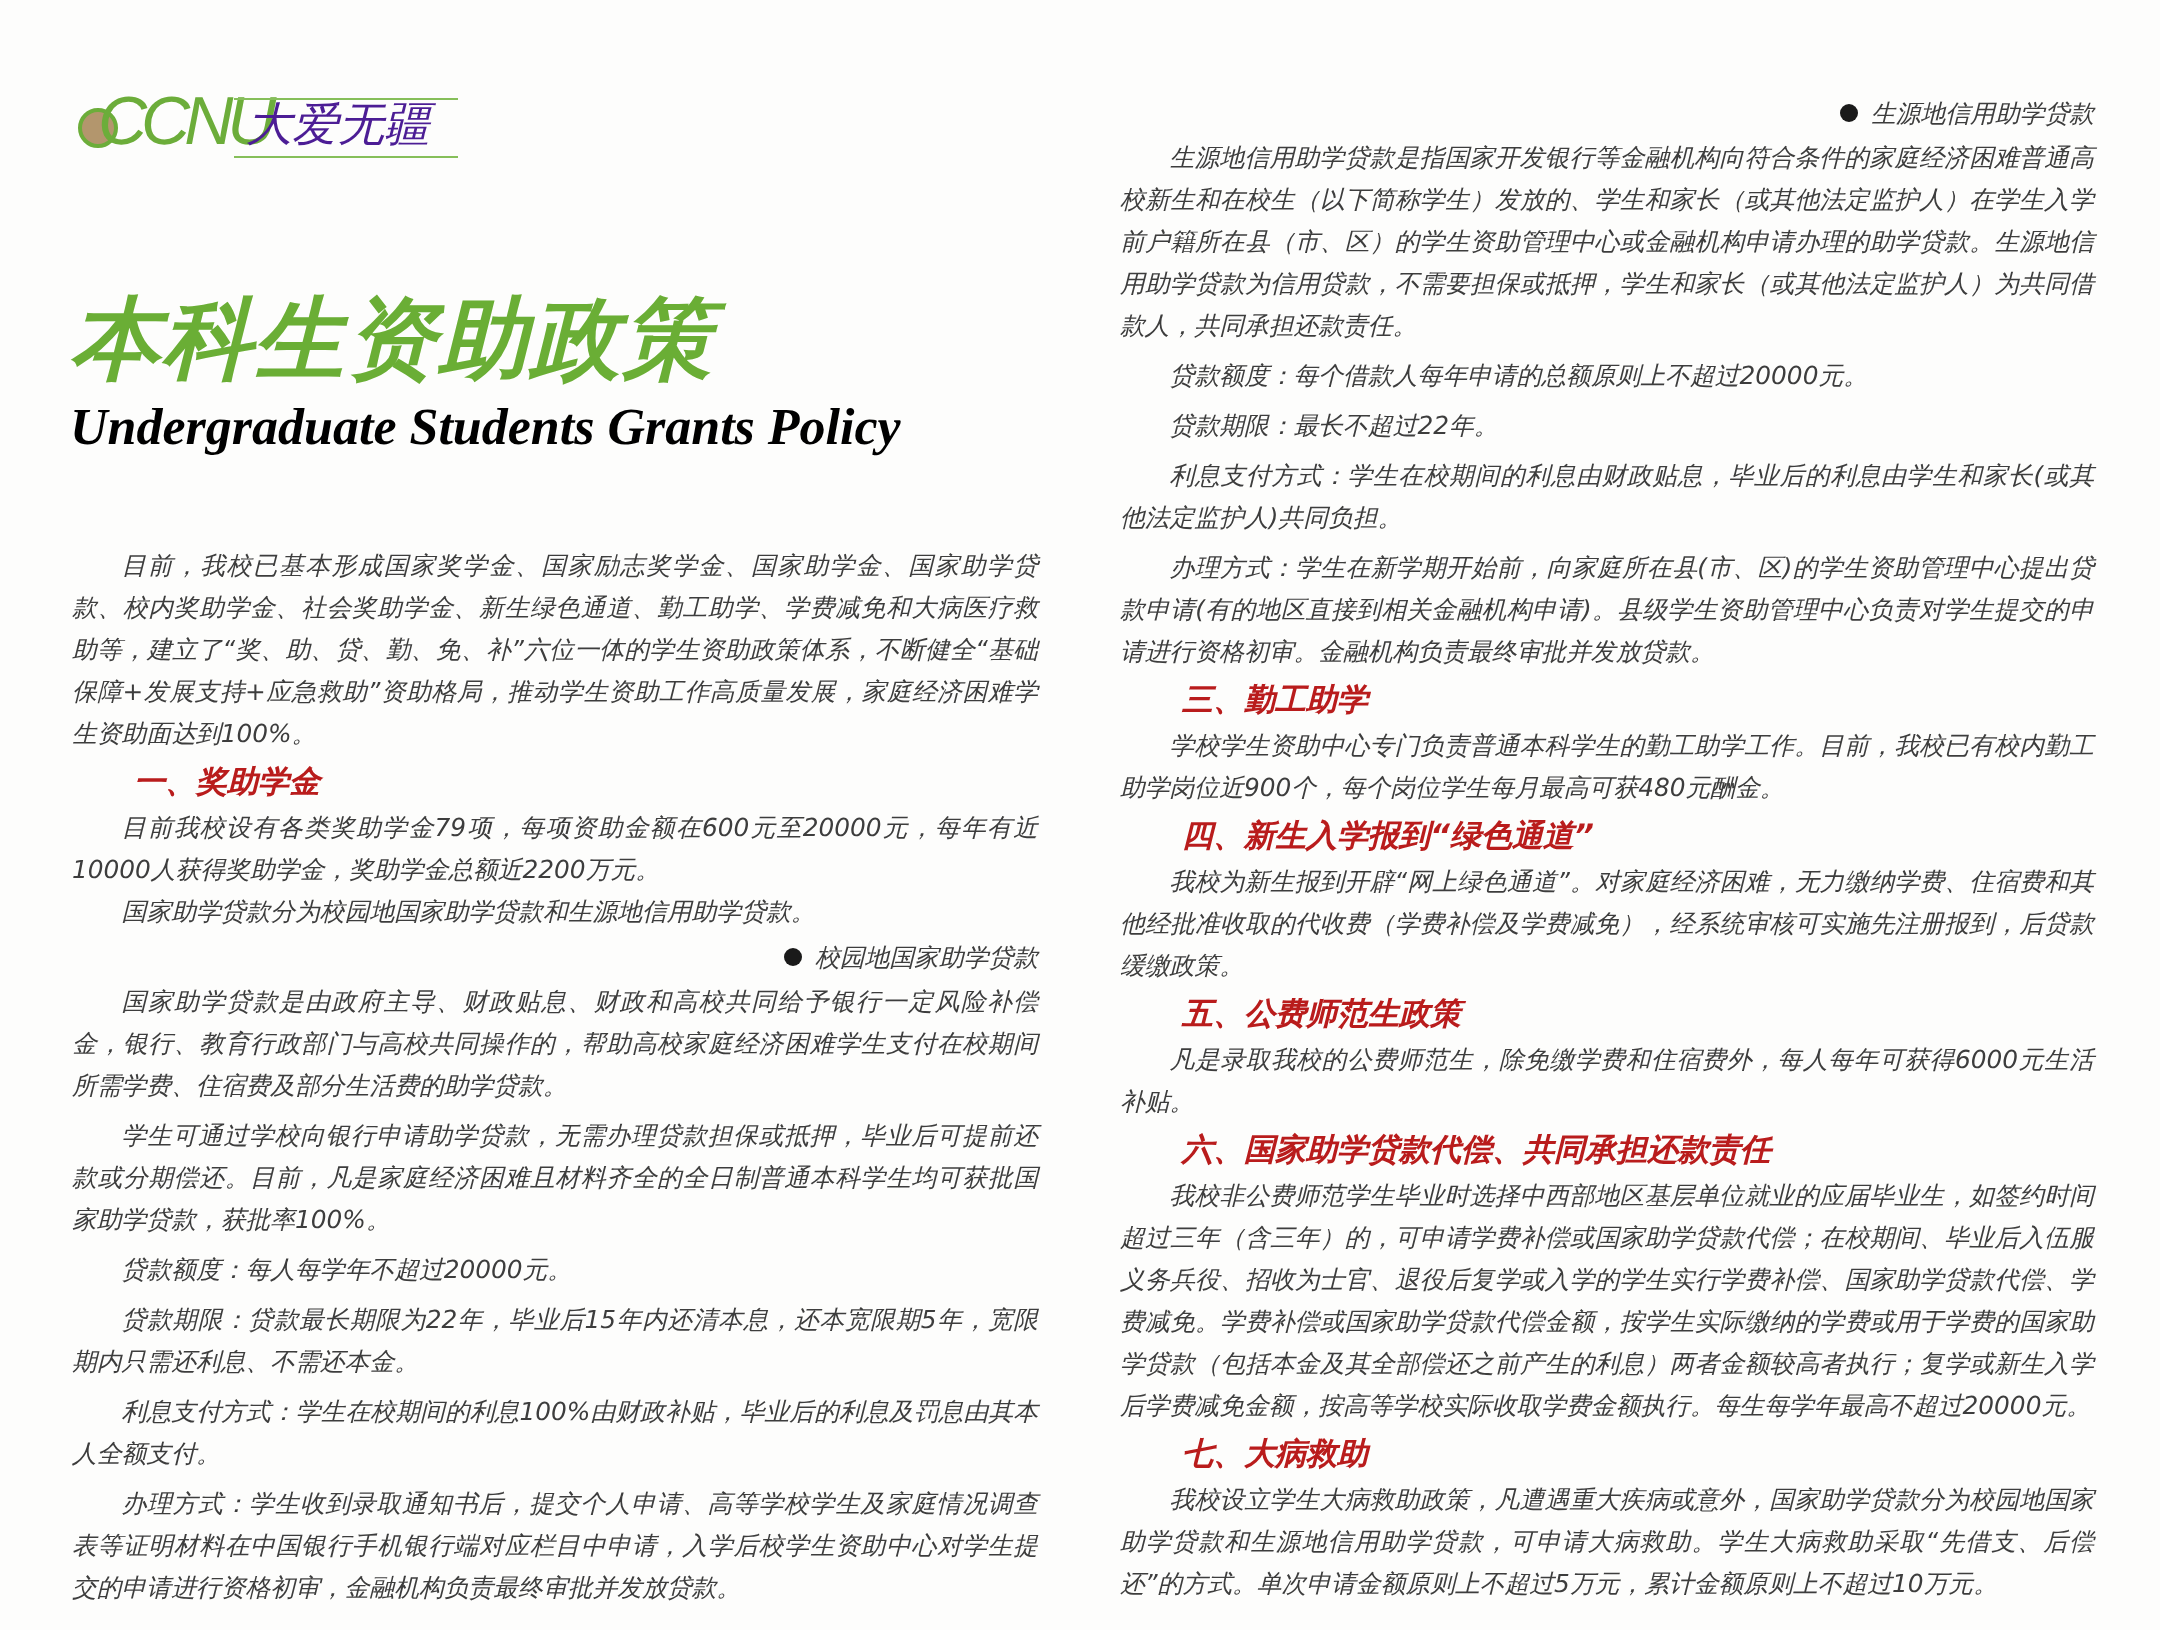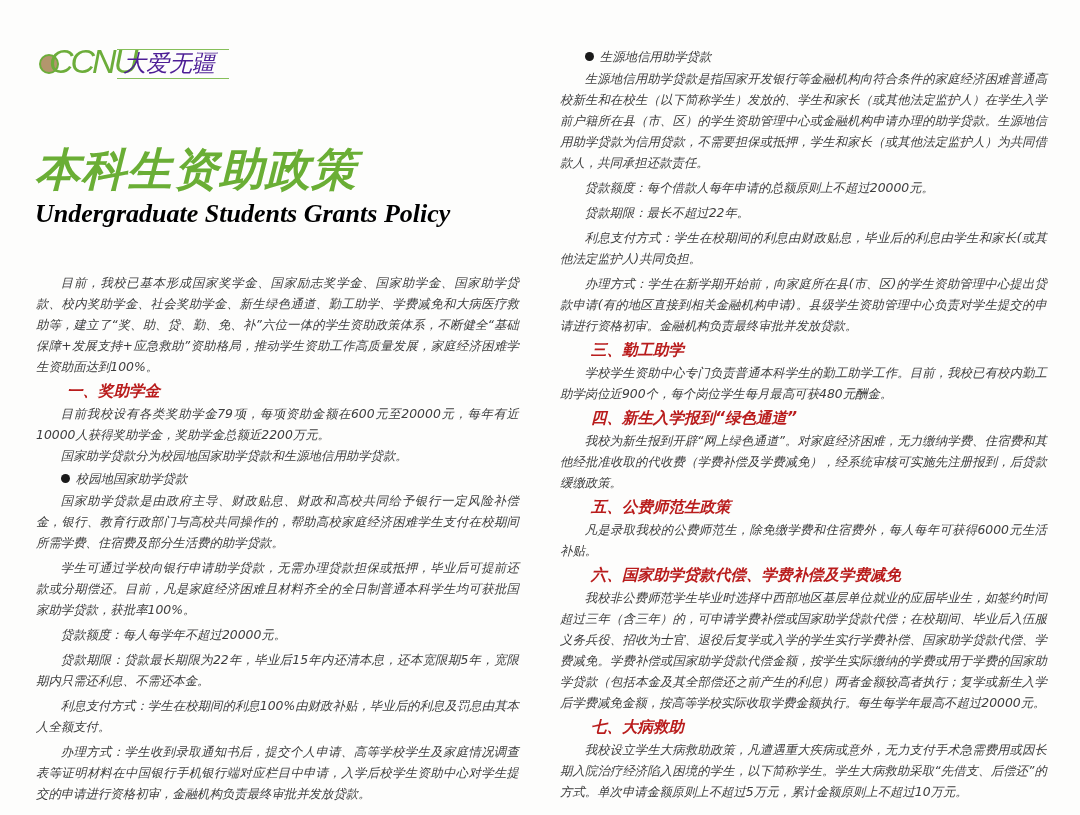--- a/index.html
+++ b/index.html
@@ -44,21 +44,21 @@
     position: absolute; font-size: 12.4px; line-height: 21px; color: #3d3d3d;
   }
   .col-left { left: 36px; top: 259px; width: 483px; }
   .col-right { left: 560px; top: 31px; width: 487px; }
   .col p { margin: 0; text-indent: 2em; text-align: justify; }
   .col p.gap { margin-top: 4px; }
   .col h2 {
     margin: 2px 0 0 0; padding-left: 2em; font-size: 15.5px; color: #b91c1c; font-weight: bold;
     line-height: 24px;
   }
-  .col .bullet { padding-left: 2em; margin: 2px 0 1px 0; }
+  .col .bullet { padding-left: 2em; margin: 2px 0 1px 0; text-align: right; }
   .col .bullet .dot { display: inline-block; width: 9px; height: 9px; border-radius: 50%; background: #1a1a1a; margin-right: 6px; vertical-align: 0px; }
 </style>
 </head>
 <body>
 
 <div class="page">
 
   <div class="logo">
     <div class="logo-mark">
       <span class="logo-seal"></span>
@@ -101,20 +101,20 @@
 
     <h2>三、勤工助学</h2>
     <p>学校学生资助中心专门负责普通本科学生的勤工助学工作。目前，我校已有校内勤工助学岗位近900个，每个岗位学生每月最高可获480元酬金。</p>
 
     <h2>四、新生入学报到“绿色通道”</h2>
     <p>我校为新生报到开辟“网上绿色通道”。对家庭经济困难，无力缴纳学费、住宿费和其他经批准收取的代收费（学费补偿及学费减免），经系统审核可实施先注册报到，后贷款缓缴政策。</p>
 
     <h2>五、公费师范生政策</h2>
     <p>凡是录取我校的公费师范生，除免缴学费和住宿费外，每人每年可获得6000元生活补贴。</p>
 
-    <h2>六、国家助学贷款代偿、学费补偿及学费减免</h2>
+    <h2>六、国家助学贷款代偿、共同承担还款责任</h2>
     <p>我校非公费师范学生毕业时选择中西部地区基层单位就业的应届毕业生，如签约时间超过三年（含三年）的，可申请学费补偿或国家助学贷款代偿；在校期间、毕业后入伍服义务兵役、招收为士官、退役后复学或入学的学生实行学费补偿、国家助学贷款代偿、学费减免。学费补偿或国家助学贷款代偿金额，按学生实际缴纳的学费或用于学费的国家助学贷款（包括本金及其全部偿还之前产生的利息）两者金额较高者执行；复学或新生入学后学费减免金额，按高等学校实际收取学费金额执行。每生每学年最高不超过20000元。</p>
 
     <h2>七、大病救助</h2>
-    <p>我校设立学生大病救助政策，凡遭遇重大疾病或意外，无力支付手术急需费用或因长期入院治疗经济陷入困境的学生，以下简称学生。学生大病救助采取“先借支、后偿还”的方式。单次申请金额原则上不超过5万元，累计金额原则上不超过10万元。</p>
+    <p>我校设立学生大病救助政策，凡遭遇重大疾病或意外，国家助学贷款分为校园地国家助学贷款和生源地信用助学贷款，可申请大病救助。学生大病救助采取“先借支、后偿还”的方式。单次申请金额原则上不超过5万元，累计金额原则上不超过10万元。</p>
   </div>
 
 </div>
 
 </body></html>

